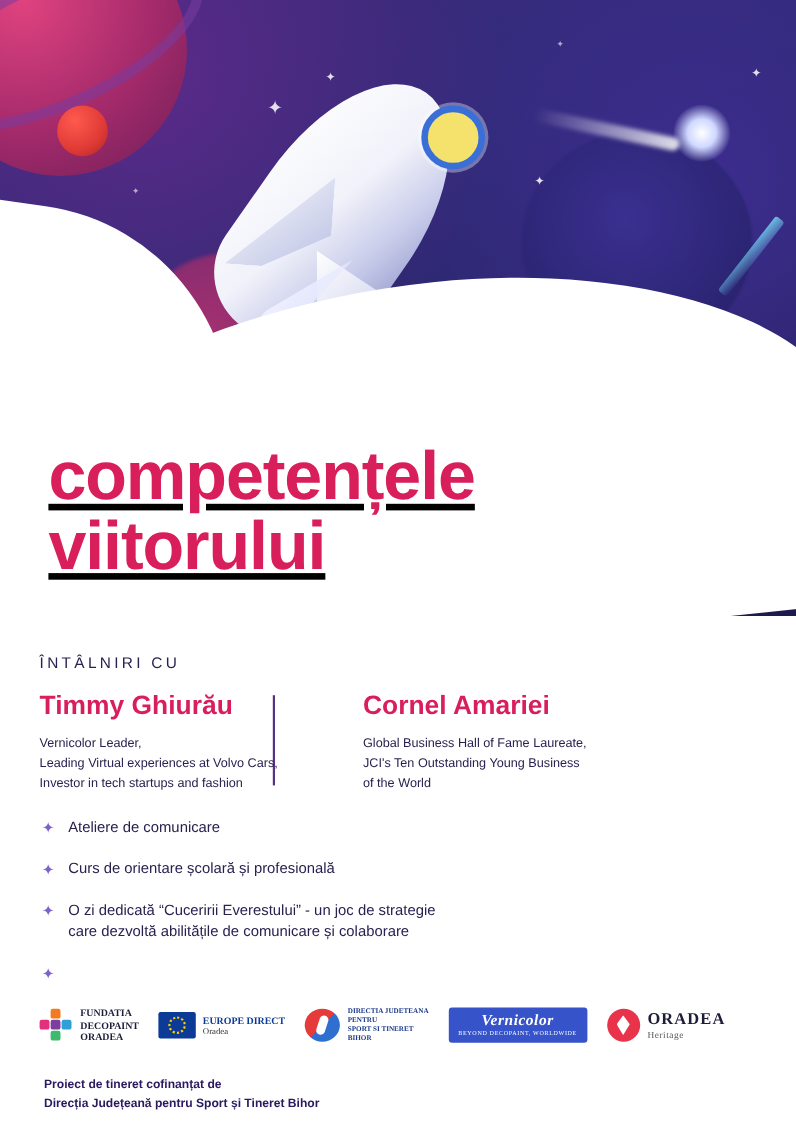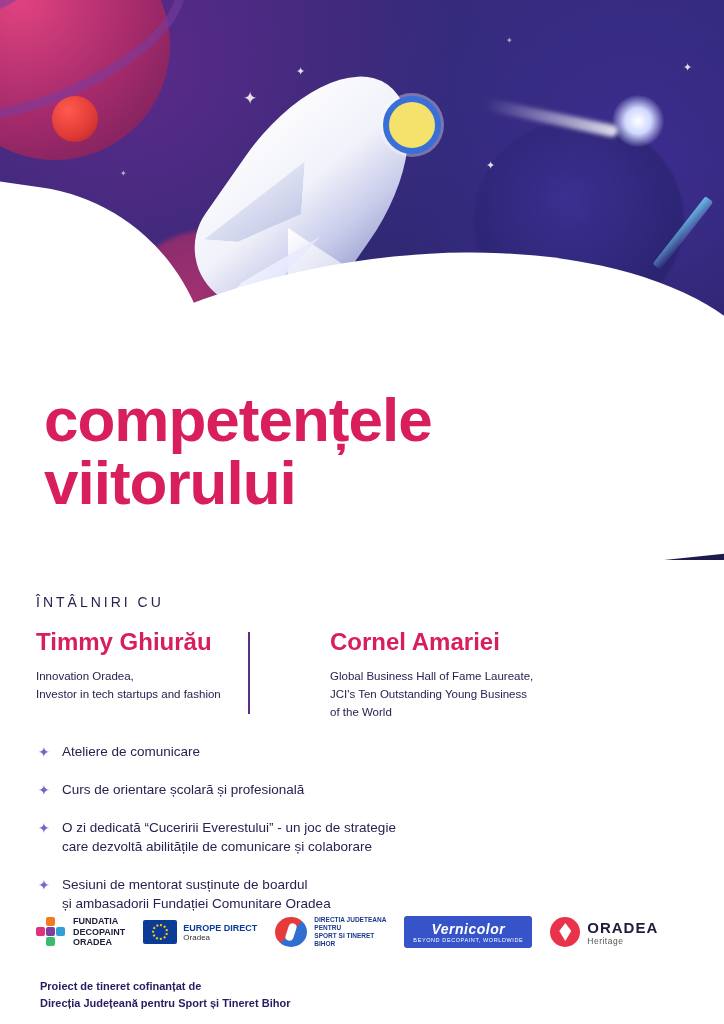--- a/index.html
+++ b/index.html
@@ -146,21 +146,21 @@
   .flame {
     position: absolute; left: 16px; top: 176px;
     width: 110px; height: 80px;
     background: linear-gradient(120deg, #ffffff 0%, #e8eaff 60%, rgba(255,255,255,0) 100%);
     clip-path: polygon(100% 0, 28% 58%, 0 100%, 58% 62%);
     opacity: .9;
   }
 
   
   .title-wrap {
-    position: absolute; left: 44px; top: 388px; width: 640px;
+    position: absolute; left: 44px; top: 402px; width: 640px; text-decoration: underline;
   }
   .title {
     font-size: 62px;
     line-height: 1.02;
     font-weight: 700;
     color: #d81e5b;
     letter-spacing: -1px;
   }
   .title .l2 { display: block; }
 
@@ -190,21 +190,21 @@
   .bullet { display: flex; margin-bottom: 18px; }
   .bullet-ico {
     color: #7c62c9; font-size: 14px; line-height: 1.35;
     width: 24px; flex: none; padding-top: 1px;
   }
   .bullet-text { font-size: 13.5px; line-height: 1.45; color: #2b2150; }
 
   
   .logos {
     position: absolute; left: 36px; top: 908px; width: 660px; height: 48px;
-    display: flex; align-items: center; gap: 18px;
+    display: flex; align-items: center; gap: 18px; font-family: Liberation Serif, serif;
   }
   .logo { display: flex; align-items: center; gap: 7px; }
   .logo-txt { font-size: 9px; line-height: 1.15; color: #1d1d3a; font-weight: 700; }
 
   .fc-mark { width: 30px; height: 30px; position: relative; }
   .fc-mark span { position: absolute; width: 9px; height: 9px; border-radius: 2px; }
   .fc-mark .a { left: 0; top: 10px; background: #e0317a; }
   .fc-mark .b { left: 10px; top: 0; background: #f07c1f; }
   .fc-mark .c { left: 10px; top: 20px; background: #3bbb6e; }
   .fc-mark .d { left: 20px; top: 10px; background: #2f9fd6; }
@@ -311,21 +311,22 @@
     </div>
   </div>
 
   <div class="meet-label">ÎNTÂLNIRI CU</div>
 
   <div class="divider"></div>
   <div class="speakers">
     <div class="speaker">
       <div class="sp-name">Timmy Ghiurău</div>
       <div class="sp-role">
-        <div>Innovation Oradea,</div>
+        <div>Vernicolor Leader,</div>
+        <div>Leading Virtual experiences at Volvo Cars,</div>
         <div>Investor in tech startups and fashion</div>
       </div>
     </div>
     <div class="speaker second">
       <div class="sp-name">Cornel Amariei</div>
       <div class="sp-role">
         <div>Global Business Hall of Fame Laureate,</div>
         <div>JCI's Ten Outstanding Young Business of the World</div>
       </div>
     </div>
@@ -346,24 +347,20 @@
     </div>
     <div class="bullet">
       <div class="bullet-ico">✦</div>
       <div class="bullet-text">
         <div>O zi dedicată “Cuceririi Everestului” - un joc de strategie</div>
         <div>care dezvoltă abilitățile de comunicare și colaborare</div>
       </div>
     </div>
     <div class="bullet">
       <div class="bullet-ico">✦</div>
-      <div class="bullet-text">
-        <div>Sesiuni de mentorat susținute de boardul</div>
-        <div>și ambasadorii Fundației Comunitare Oradea</div>
-      </div>
     </div>
   </div>
 
   <div class="logos">
 
     <div class="logo">
       <div class="fc-mark">
         <span class="a"></span>
           <span class="b"></span>
           <span class="c"></span>

